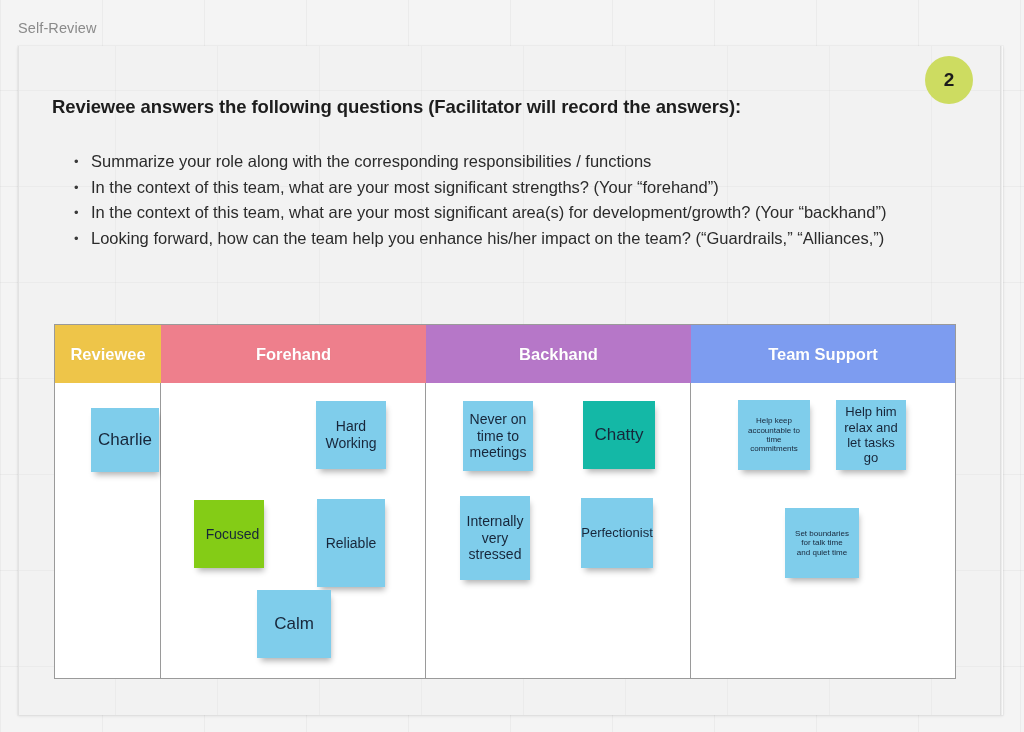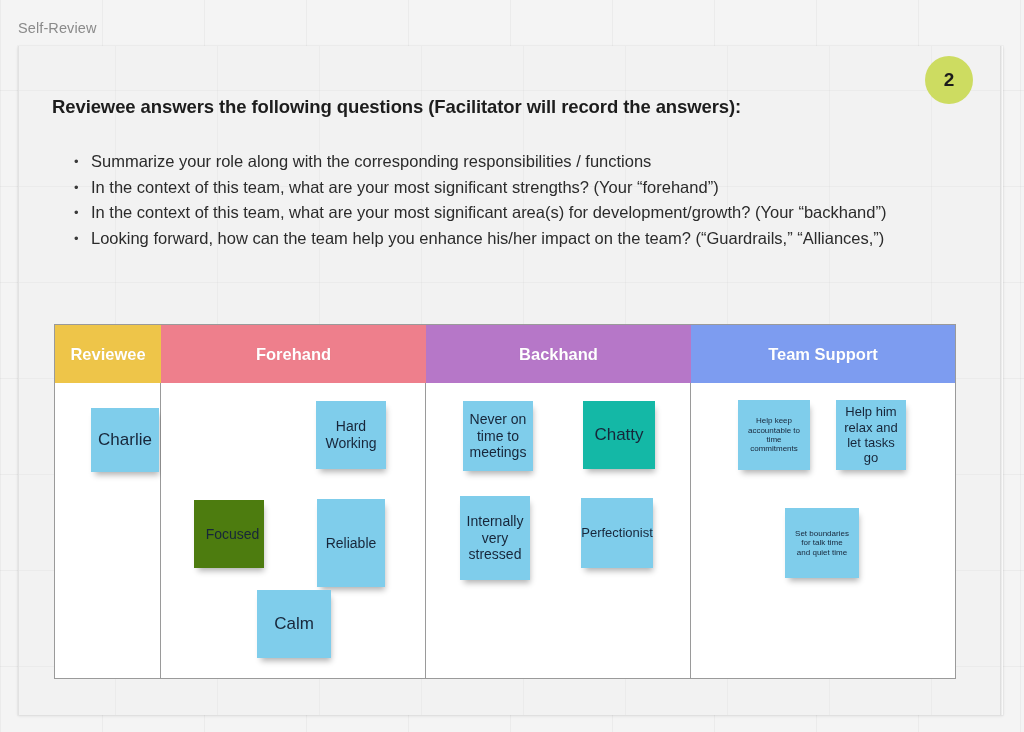--- a/index.html
+++ b/index.html
@@ -213,21 +213,21 @@
       <div class="th col-backhand" style="background: rgb(182, 119, 200);">Backhand</div>
       <div class="th col-support" style="background: rgb(125, 156, 240);">Team Support</div>
     </div>
     <div class="board-body">
       <div class="td col-reviewee">
           <div class="note sz-lg" style="left: 36px; top: 25px; width: 68px; height: 64px; background: rgb(127, 205, 235);">Charlie</div>
         </div>
       <div class="td col-forehand">
           <div class="note sz-md" style="left: 155px; top: 18px; width: 70px; height: 68px; background: rgb(127, 205, 235);">Hard
 Working</div>
-          <div class="note sz-md" style="left: 33px; top: 117px; width: 70px; height: 68px; background: #4d7c0f; padding-left: 12px;">Focused</div>
+          <div class="note sz-md" style="left: 33px; top: 117px; width: 70px; height: 68px; background: #84cc16; padding-left: 12px;">Focused</div>
           <div class="note sz-md" style="left: 156px; top: 116px; width: 68px; height: 88px; background: rgb(127, 205, 235);">Reliable</div>
           <div class="note sz-lg" style="left: 96px; top: 207px; width: 74px; height: 68px; background: rgb(127, 205, 235);">Calm</div>
         </div>
       <div class="td col-backhand">
           <div class="note sz-md" style="left: 37px; top: 18px; width: 70px; height: 70px; background: rgb(127, 205, 235);">Never on
 time to
 meetings</div>
           <div class="note sz-lg" style="left: 157px; top: 18px; width: 72px; height: 68px; background: #14b8a6;">Chatty</div>
           <div class="note sz-md" style="left: 34px; top: 113px; width: 70px; height: 84px; background: rgb(127, 205, 235);">Internally
 very

